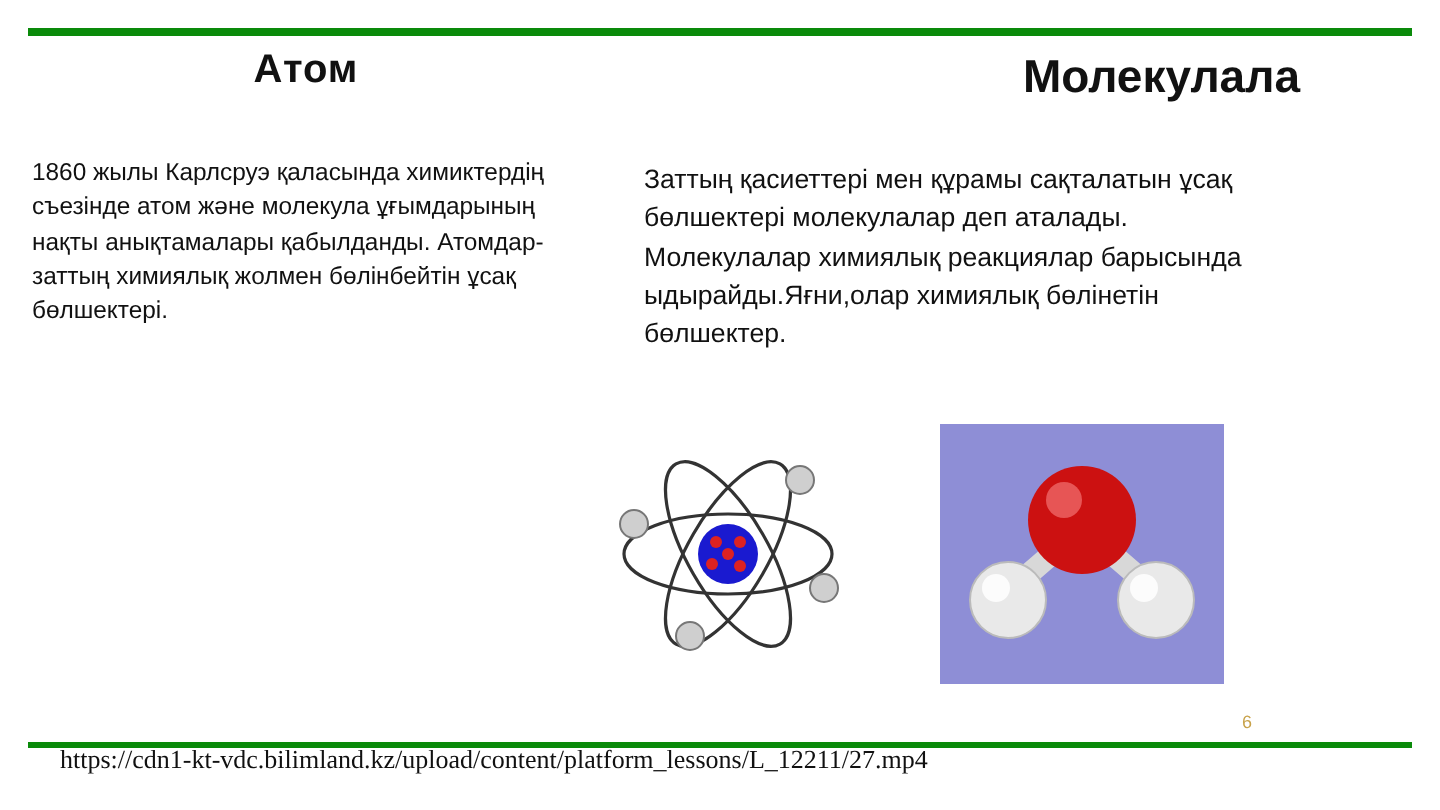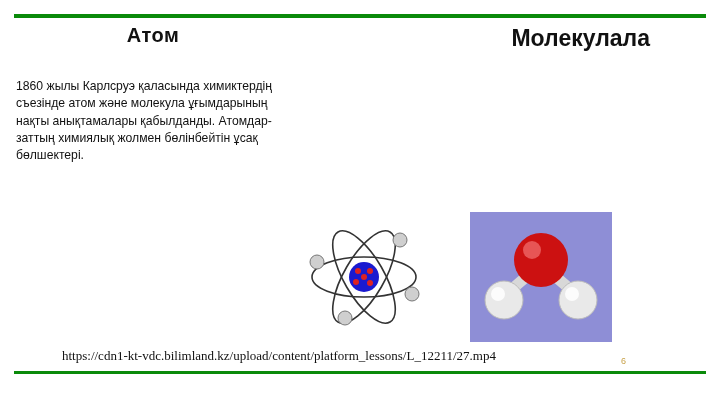--- a/index.html
+++ b/index.html
@@ -91,25 +91,24 @@
     position: absolute;
     left: 470px;
     top: 212px;
     width: 142px;
     height: 130px;
     background: #8e8ed6;
   }
   .link-line {
     position: absolute;
     left: 30px;
-    top: 348px;
+    top: 372px;
     font-size: 13px;
     color: #111111;
     font-family: "Liberation Serif", serif;
-    margin-left: 32px;
   }
   .page-num {
     position: absolute;
     right: 14px;
     top: 356px;
     font-size: 9px;
     color: #c8a24a;
   }
 </style>
 </head>
@@ -119,20 +118,23 @@
 
   <div class="top-rule"></div>
 
   <div class="title-left">Атом</div>
   <div class="title-right">Молекулала</div>
 
   <div class="body-left">
     <p>1860 жылы Карлсруэ қаласында химиктердің съезінде атом және молекула ұғымдарының нақты анықтамалары қабылданды. Атомдар-заттың химиялық жолмен бөлінбейтін ұсақ бөлшектері.</p>
   </div>
 
+  <div class="body-right">
+    <p>Заттың қасиеттері мен құрамы сақталатын ұсақ бөлшектері молекулалар деп аталады. Молекулалар химиялық реакциялар барысында ыдырайды.Яғни,олар химиялық бөлінетін бөлшектер.</p>
+  </div>
 
   <div class="atom-figure">
     <svg width="128" height="110" viewBox="0 0 128 110" xmlns="http://www.w3.org/2000/svg">
       <g fill="none" stroke="#333333" stroke-width="1.6">
         <ellipse cx="64" cy="55" rx="52" ry="20"></ellipse>
         <ellipse cx="64" cy="55" rx="52" ry="20" transform="rotate(60 64 55)"></ellipse>
         <ellipse cx="64" cy="55" rx="52" ry="20" transform="rotate(120 64 55)"></ellipse>
       </g>
       <g>
         <circle cx="64" cy="55" r="15" fill="#1a1ad0"></circle>

